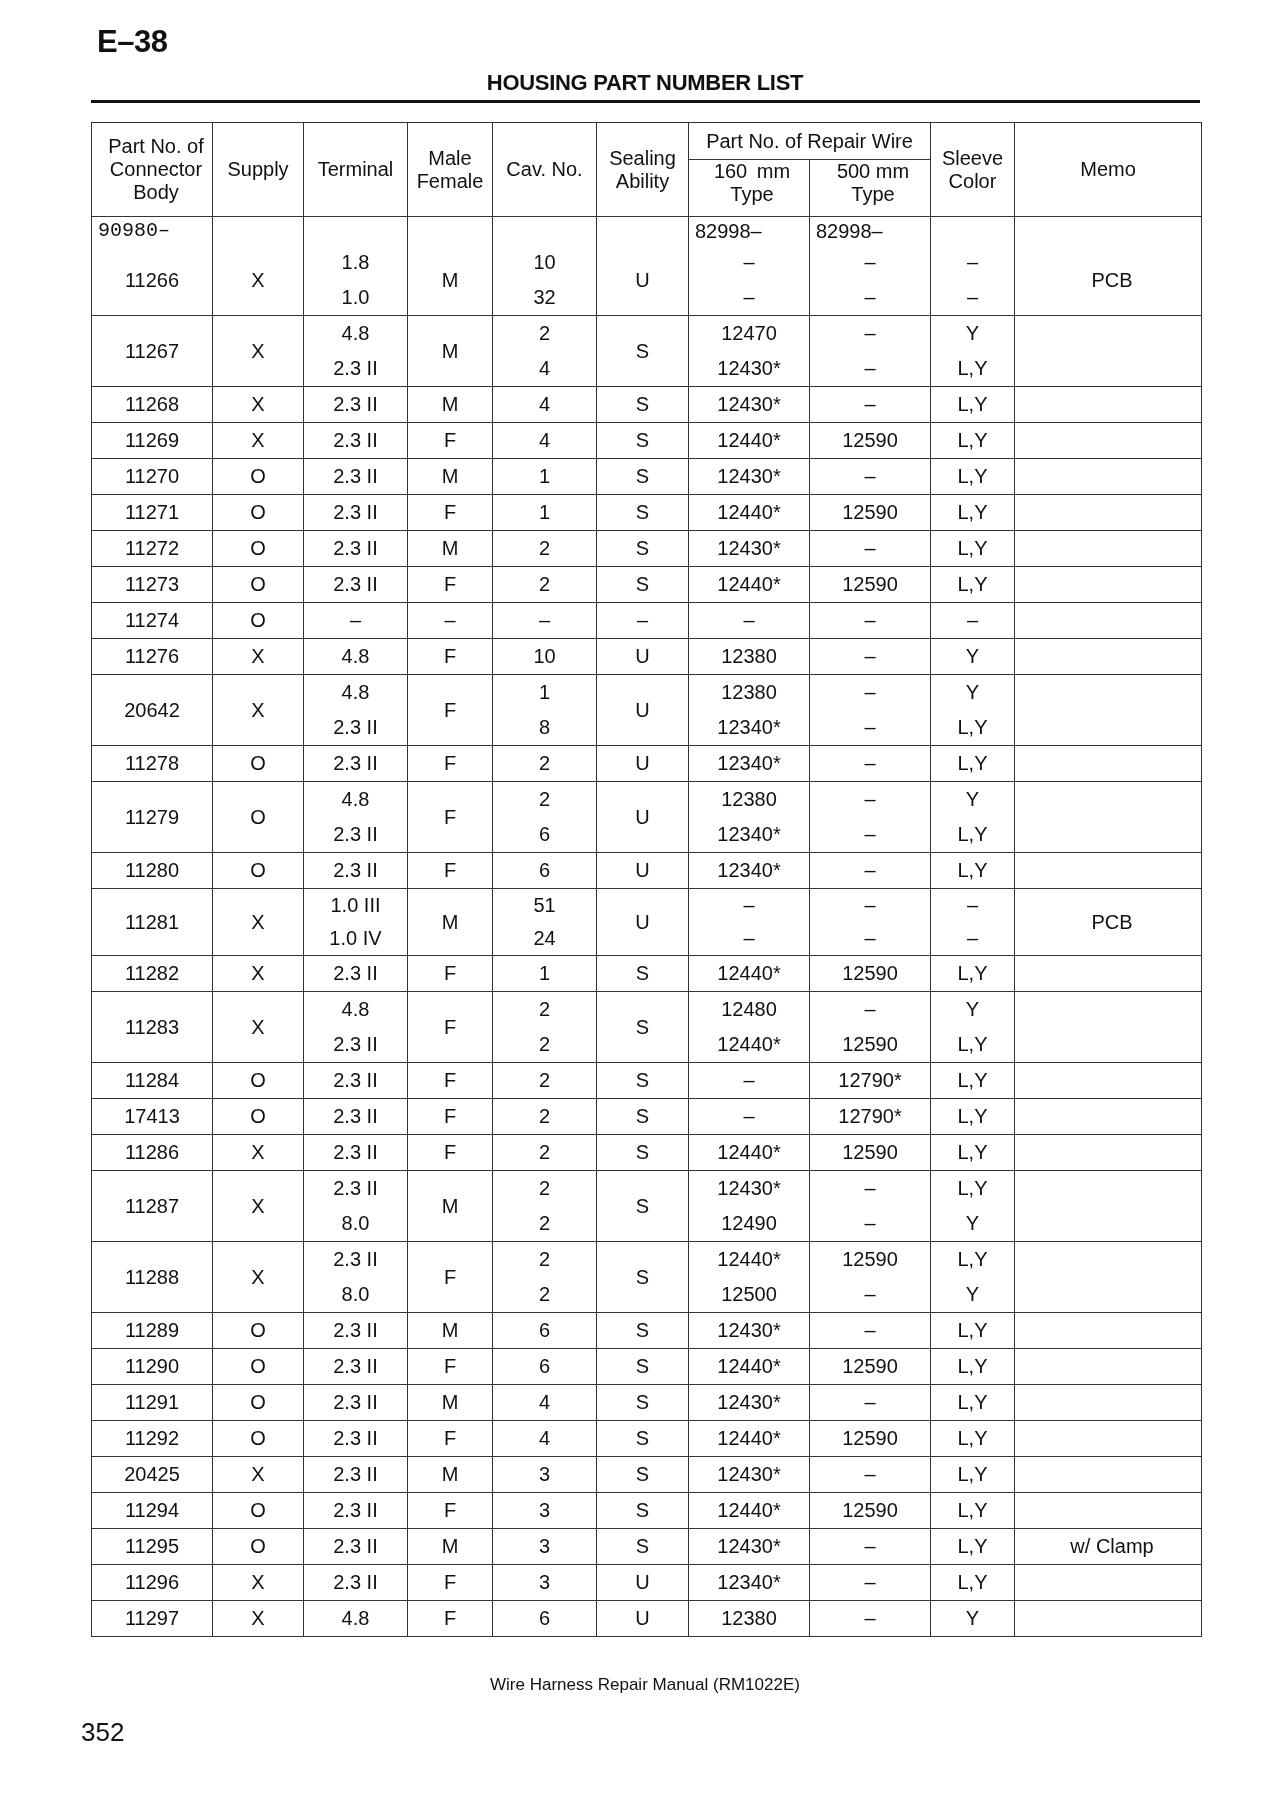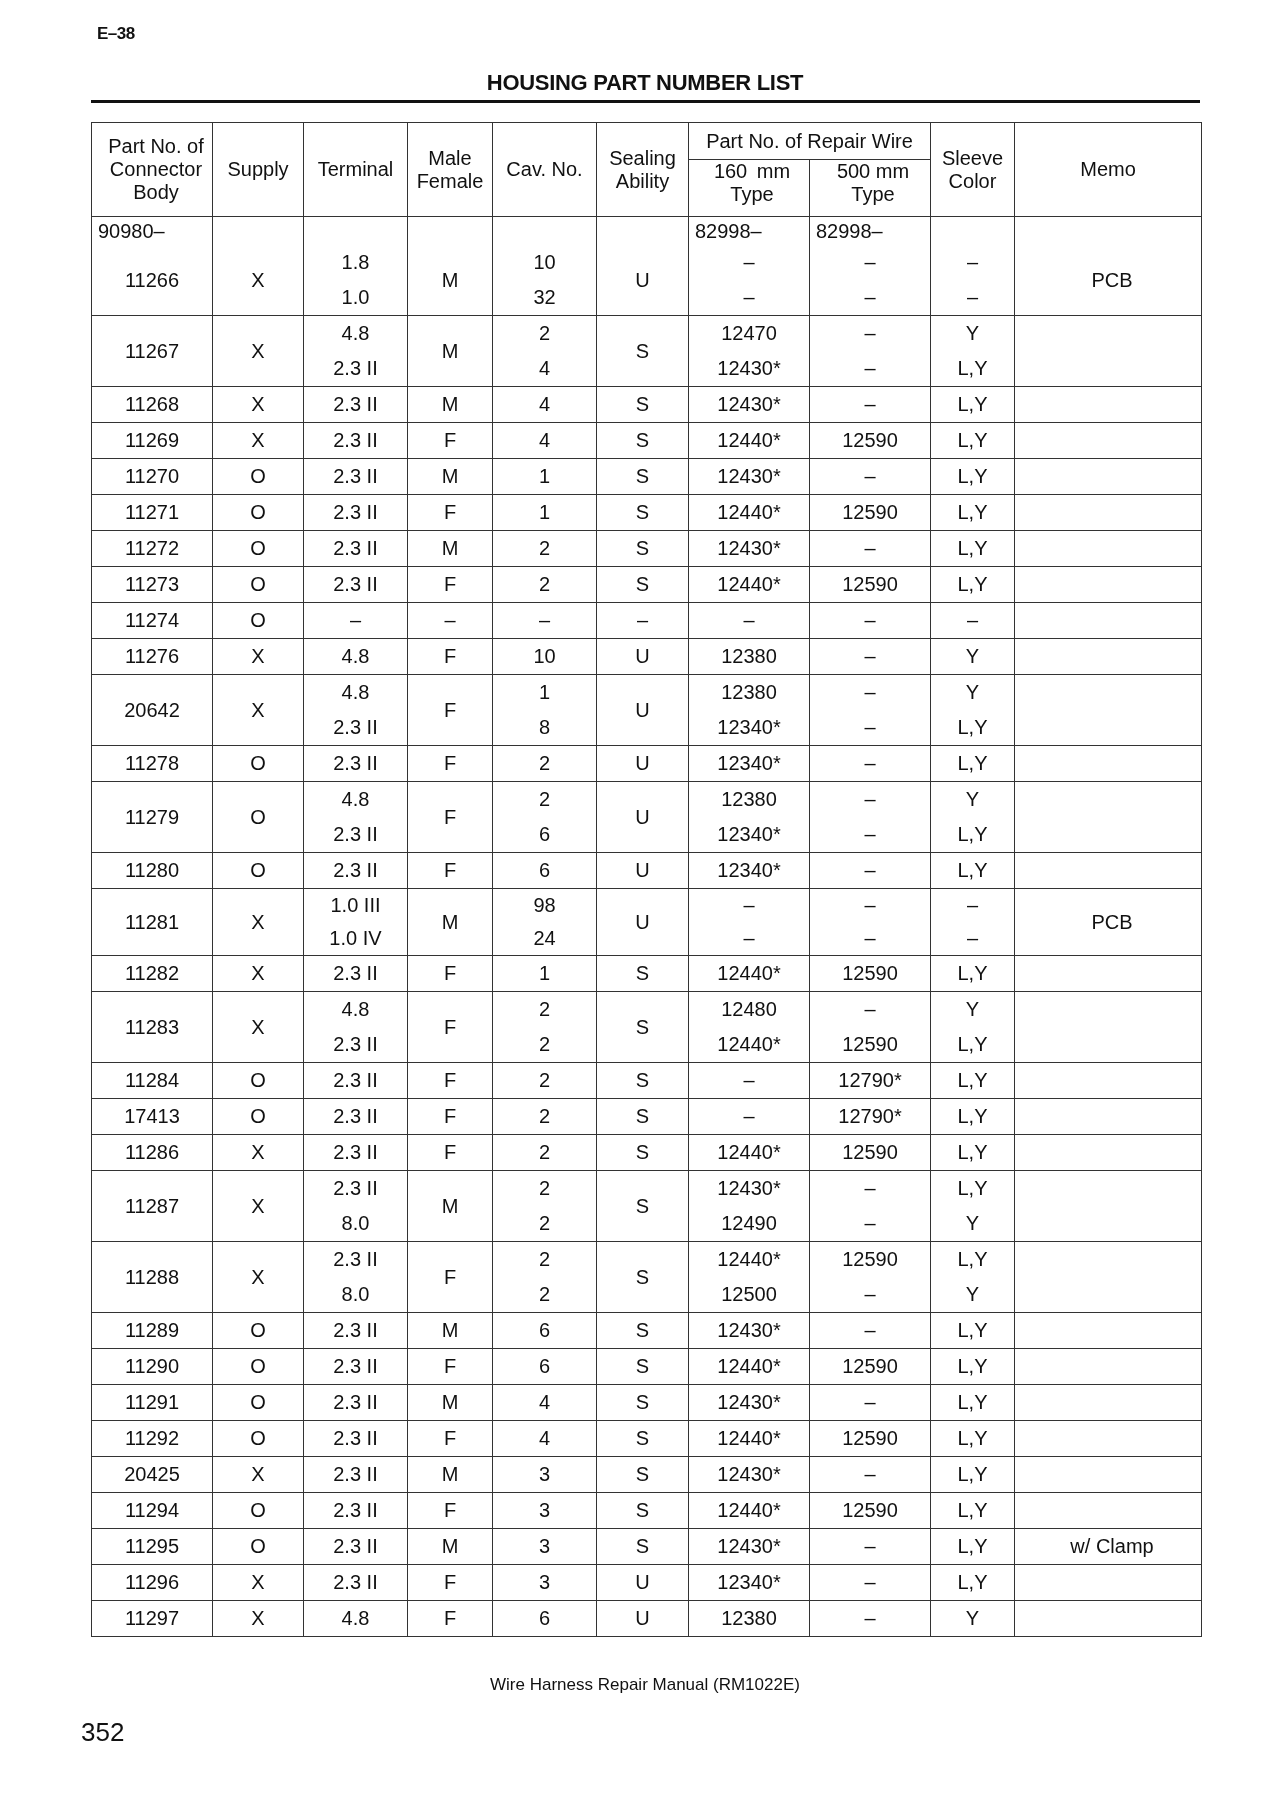--- a/index.html
+++ b/index.html
@@ -1,17 +1,17 @@
 <!DOCTYPE html>
 <html><head>
 <meta charset="utf-8">
 <style>
   html, body { margin:0; padding:0; background:#fff; }
   body { width:1280px; height:1811px; position:relative; font-family:"Liberation Sans", sans-serif; color:#111; overflow:hidden; }
-  .page-id { position:absolute; left:97px; top:24px; font-size:17px; font-weight:bold; letter-spacing:-0.5px; }
+  .page-id { position:absolute; left:97px; top:24px; font-size:31px; font-weight:bold; letter-spacing:-0.5px; }
   .title { position:absolute; left:0; width:1290px; top:70px; text-align:center; font-size:22px; font-weight:bold; letter-spacing:-0.3px; }
   .rule { position:absolute; left:91px; width:1109px; top:100px; height:3px; background:#111; }
   table.parts { position:absolute; left:91px; top:122px; width:1110px; border-collapse:collapse; table-layout:fixed; font-size:20px; }
   table.parts td, table.parts th { border:1.5px solid #333; padding:0; font-weight:normal; text-align:center; vertical-align:middle; }
   th { line-height:23px; }
   .hdr-left { text-align:left; padding-left:8px !important; }
   .sub-hdr { text-align:right; padding-left:6px !important; vertical-align:top !important; }
   td.c { line-height:35px; }
   .lines span { display:block; line-height:35px; }
   .lines.tall span { line-height:33px; }
@@ -53,21 +53,21 @@
       <th rowspan="2">Memo</th>
     </tr>
     <tr style="height:57px">
       <th class="sub-hdr" style="word-spacing:4px">160 mm Type</th>
       <th class="sub-hdr">500 mm Type</th>
     </tr>
   </thead>
   <tbody id="tbody">
   <tr>
         <td style="vertical-align: top;">
-          <div class="prefix" style="text-align: left; padding-left: 6px; line-height: 28px;">90980–</div>
+          <div class="prefix" style="text-align: left; padding-left: 6px; line-height: 28px; font-family: Liberation Mono, monospace;">90980–</div>
           <div style="line-height: 70px;">11266</div>
         </td>
         <td class="c" style="padding-top: 28px;">X</td>
         <td style="padding-top: 28px;">
           <div class="lines">
             <span>1.8</span>
             <span>1.0</span>
           </div>
         </td>
         <td class="c" style="padding-top: 28px;">M</td>
@@ -536,21 +536,21 @@
         <td class="c">X</td>
         <td>
           <div class="lines tall">
             <span>1.0 III</span>
             <span>1.0 IV</span>
           </div>
         </td>
         <td class="c">M</td>
         <td>
           <div class="lines tall">
-            <span>98</span>
+            <span>51</span>
             <span>24</span>
           </div>
         </td>
         <td class="c">U</td>
         <td>
           <div class="lines tall">
             <span>–</span>
             <span>–</span>
           </div>
         </td>

